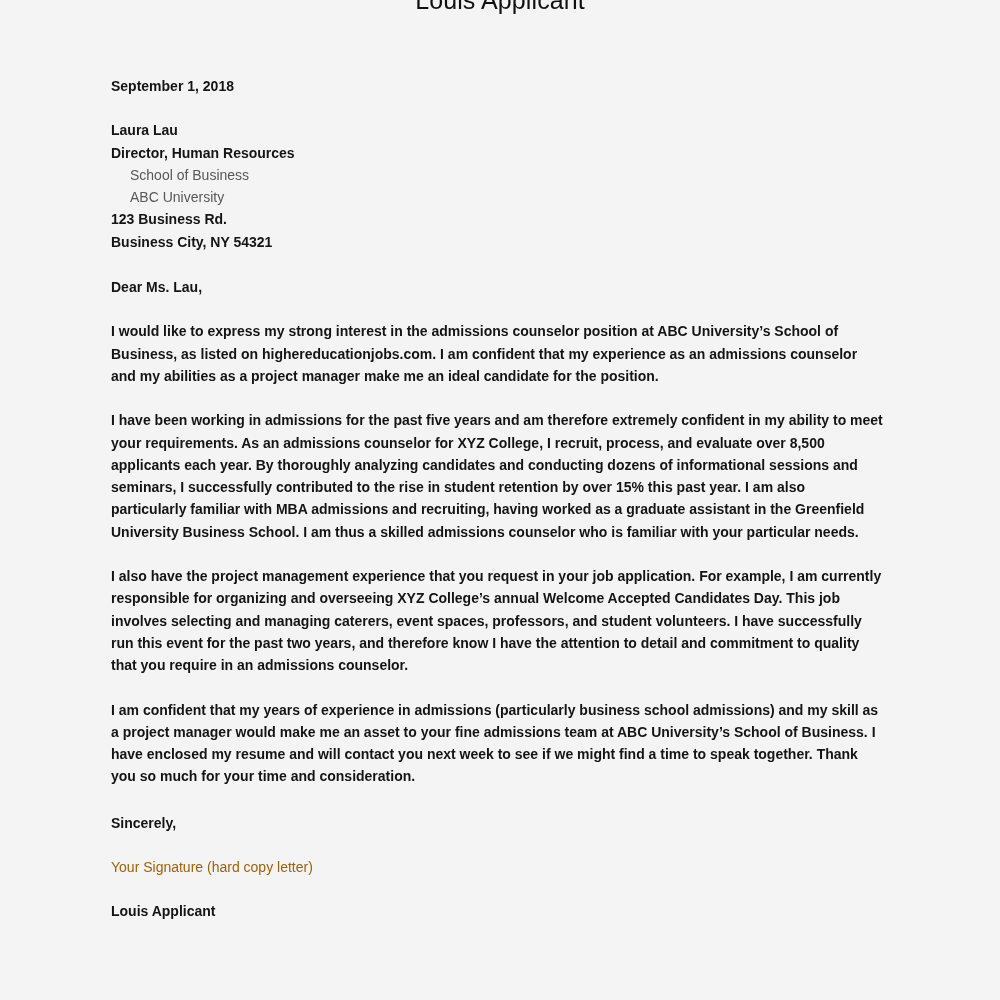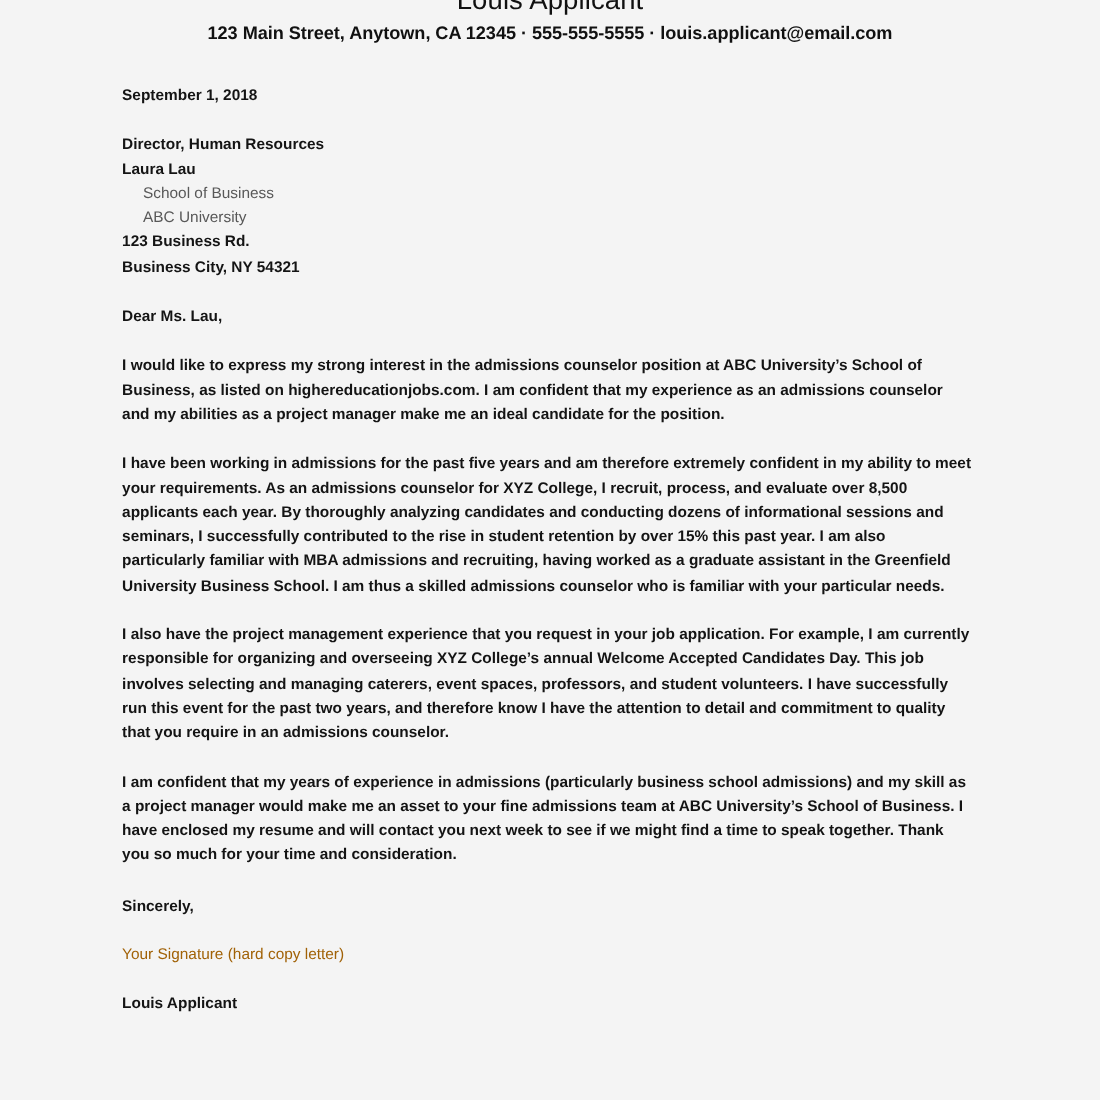--- a/index.html
+++ b/index.html
@@ -116,30 +116,29 @@
     padding-top: 22px;
   }
 </style>
 </head>
 <body>
 
 <div class="page">
 
   <div class="letterhead">
     <div class="applicant-name">Louis Applicant</div>
-    <div class="contact-line">123 Main Street, Anytown, CA 12345 · 555-555-5555 · louis.applicant@email.com</div>
   </div>
 
   <div class="letter">
 
     <div class="date-line">September 1, 2018</div>
 
     <div class="recipient">
+      <span class="line">Laura Lau</span>
       <span class="line">Director, Human Resources</span>
-      <span class="line">Laura Lau</span>
       <span class="line muted">School of Business</span>
       <span class="line muted">ABC University</span>
       <span class="line">123 Business Rd.</span>
       <span class="line">Business City, NY 54321</span>
     </div>
 
     <div class="salutation">Dear Ms. Lau,</div>
 
     <p class="body-paragraph">I would like to express my strong interest in the admissions counselor position at ABC University’s School of Business, as listed on highereducationjobs.com. I am confident that my experience as an admissions counselor and my abilities as a project manager make me an ideal candidate for the position.</p>
 

